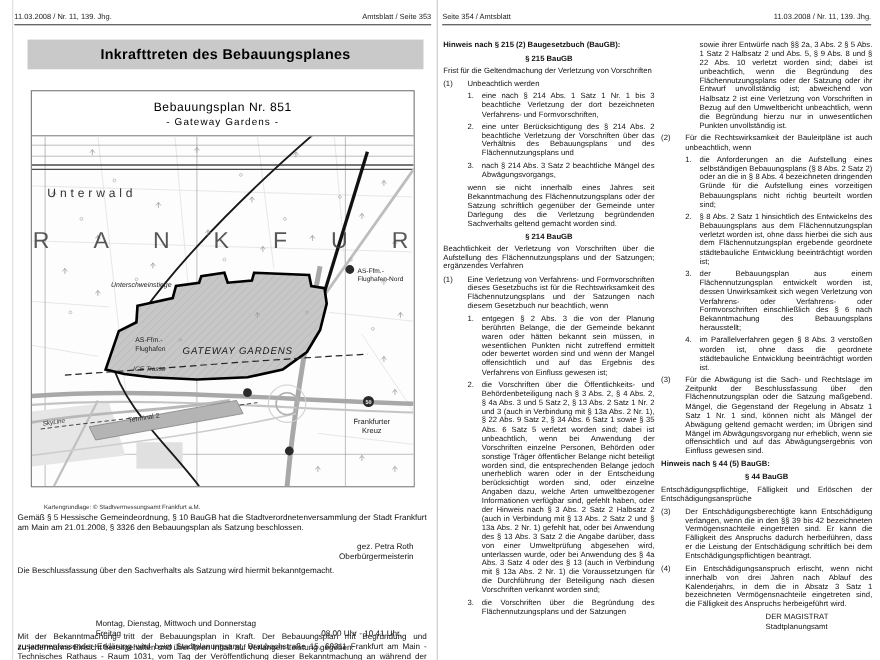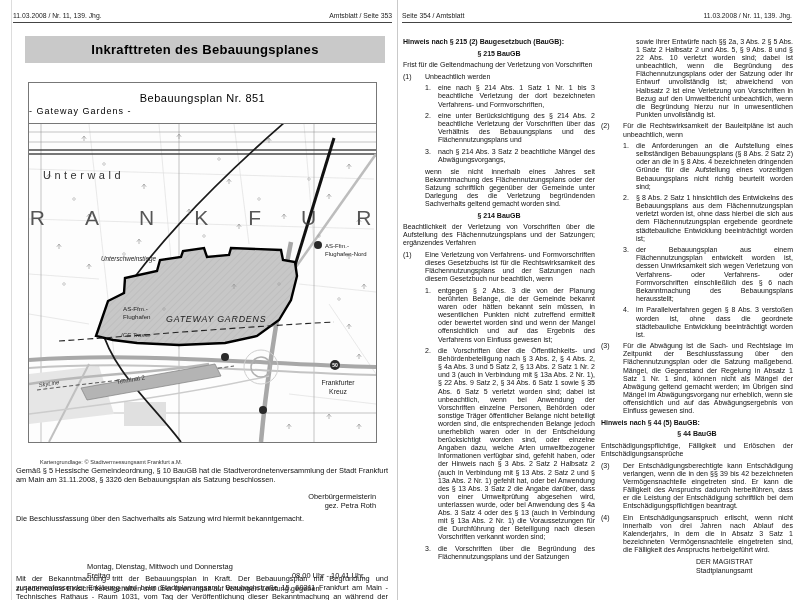--- a/index.html
+++ b/index.html
@@ -8,21 +8,21 @@
   .vline{position:absolute;top:0;bottom:0;width:1px;background:#c9c9c9;}
   
   .pg-header{position:absolute;top:12px;display:flex;justify-content:space-between;
              font-size:6.8px;color:#222;border-bottom:1px solid #444;padding-bottom:3px;}
   
   .title-box{position:absolute;left:25px;top:36px;width:360px;background:#c9c9c9;
              text-align:center;font-weight:bold;font-size:13px;letter-spacing:.3px;
              padding:6px 0;color:#000;}
   .map-box{position:absolute;left:28px;top:82px;width:347px;border:1px solid #777;background:#fff;}
   .map-title{text-align:center;font-size:11px;letter-spacing:.5px;color:#000;margin:9px 0 2px;}
-  .map-subtitle{text-align:left;font-size:9px;letter-spacing:1px;color:#000;margin:0 0 7px;}
+  .map-subtitle{text-align:center;font-size:9px;letter-spacing:1px;color:#000;margin:0 0 7px;}
   .map-svg{display:block;border-top:1px solid #777;}
   .map-credit{position:absolute;left:40px;top:459px;font-size:5.6px;color:#333;}
   .lp-text{position:absolute;font-size:7.4px;line-height:8.8px;text-align:justify;color:#111;}
   .lp-sig{text-align:right;line-height:9px;}
   .hours .hrow{display:flex;line-height:8.8px;margin-left:32px;}
   .hours .hrow span:first-child{width:205px;flex:none;}
   
   .rp-col{position:absolute;top:38px;width:192px;font-size:7px;line-height:8.1px;
           text-align:justify;color:#111;}
   .blk{margin:0 0 3.5px;}
@@ -183,25 +183,25 @@
         <text x="92" y="213" font-size="6" font-style="italic" fill="#333">ICE Trasse</text>
         <text x="10" y="263" font-size="5.8" font-style="italic" fill="#333" transform="rotate(-8 10 263)">SkyLine</text>
         <text x="88" y="260" font-size="6.2" fill="#333" transform="rotate(-9 88 260)">Terminal 2</text>
         <text x="309" y="261" font-size="6.8" fill="#222" text-anchor="middle">Frankfurter</text>
         <text x="309" y="270" font-size="6.8" fill="#222" text-anchor="middle">Kreuz</text>
       </svg>
     </div>
 
     <div class="map-credit">Kartengrundlage: © Stadtvermessungsamt Frankfurt a.M.</div>
 
-    <div class="lp-text" style="left:16px;top:467px;width:372px;">Gemäß § 5 Hessische Gemeindeordnung, § 10 BauGB hat die Stadtverordnetenversammlung der Stadt Frankfurt am Main am 31.11.2008, § 3326 den Bebauungsplan als Satzung beschlossen.</div>
+    <div class="lp-text" style="left:16px;top:467px;width:372px;">Gemäß § 5 Hessische Gemeindeordnung, § 10 BauGB hat die Stadtverordnetenversammlung der Stadt Frankfurt am Main am 21.01.2008, § 3326 den Bebauungsplan als Satzung beschlossen.</div>
 
     <div class="lp-text lp-sig" style="left:16px;top:492px;width:360px;">
+      <div>gez. Petra Roth</div>
       <div>Oberbürgermeisterin</div>
-      <div>gez. Petra Roth</div>
     </div>
 
     <div class="lp-text" style="left:16px;top:515px;width:372px;">Die Beschlussfassung über den Sachverhalts als Satzung wird hiermit bekanntgemacht.</div>
 
     <div class="lp-text" style="left:16px;top:527px;width:372px;margin-top:48px;">Mit der Bekanntmachung tritt der Bebauungsplan in Kraft. Der Bebauungsplan mit Begründung und zusammenfassender Erklärung wird beim Stadtplanungsamt, Braubachstraße 15, 60311 Frankfurt am Main - Technisches Rathaus - Raum 1031, vom Tag der Veröffentlichung dieser Bekanntmachung an während der allgemeinen Dienststunden</div>
 
     <div class="lp-text hours" style="left:55px;top:563px;width:333px;text-align:left;">
       <div class="hrow">
         <span>Montag, Dienstag, Mittwoch und Donnerstag</span>
       </div>

